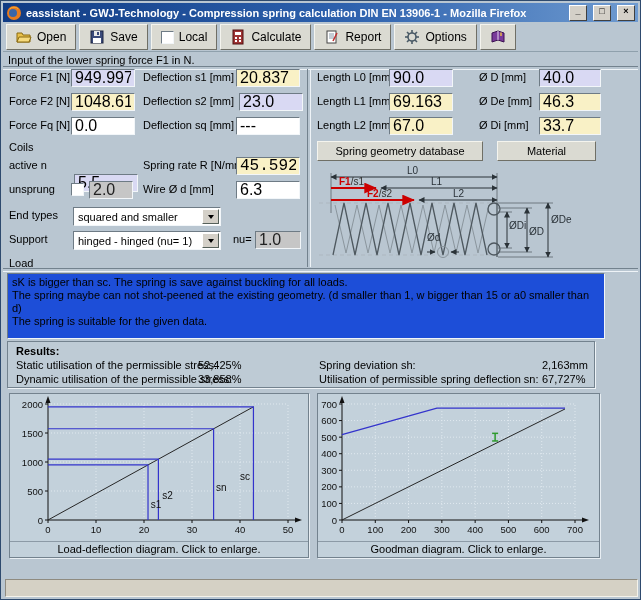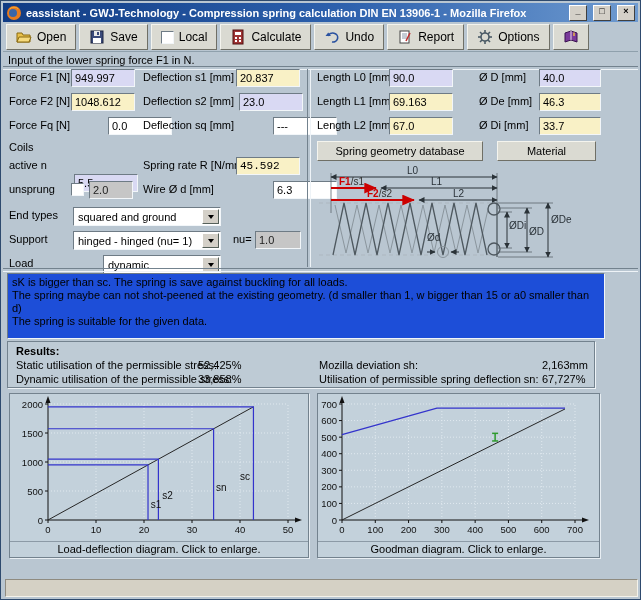--- a/index.html
+++ b/index.html
@@ -13,22 +13,22 @@
   .toolbar{position:absolute;left:2px;top:22px;right:2px;height:28px;display:flex;align-items:center;gap:3px;padding:0 3px;
     border-bottom:1px solid #8fa0ac;}
   .tbtn{display:flex;align-items:center;gap:5px;height:24px;padding:0 9px;background:#dadad2;
     border:1px solid;border-color:#f4f4ee #6f6f66 #6f6f66 #f4f4ee;font-size:12px;white-space:nowrap;}
   .tbtn.disabled{color:#8d99a3;}
   .icon16{width:16px;height:16px;display:block;}
   .hline{position:absolute;left:2px;right:2px;height:2px;border-top:1px solid #73828e;border-bottom:1px solid #eef3f7;}
   .statusline{position:absolute;left:7px;top:53px;white-space:nowrap;}
   .lbl{position:absolute;white-space:nowrap;}
   .inp{position:absolute;height:16px;border:1px solid;border-color:#6e7b85 #f2f6f9 #f2f6f9 #6e7b85;
-    font-family:"Liberation Sans",sans-serif;font-size:11px;padding:0 3px;box-sizing:content-box;}
-  .lav{background:#d9d9f3;} .yel{background:#f9f1c6;} .wht{background:#ffffff;margin-left:37px;} .dis{background:#c6c6c6;color:#222;}
+    font-family:"Liberation Sans",sans-serif;font-size:16px;padding:0 3px;box-sizing:content-box;}
+  .lav{background:#d9d9f3;} .yel{background:#f9f1c6;} .wht{background:#ffffff;} .dis{background:#c6c6c6;color:#222;}
   .combo{position:absolute;height:17px;background:#fff;border:1px solid;border-color:#6e7b85 #f2f6f9 #f2f6f9 #6e7b85;
     display:flex;align-items:center;padding-left:4px;}
   .combo .cval{flex:1;white-space:nowrap;overflow:hidden;}
   .cbtn{width:15px;height:13px;margin:1px;background:#d4d0c8;border:1px solid;border-color:#ffffff #55605a #55605a #ffffff;
     display:flex;align-items:center;justify-content:center;flex:0 0 auto;}
   .tri{width:0;height:0;border:3px solid transparent;border-top:4px solid #000;margin-top:4px;}
   .checkbox{position:absolute;width:11px;height:11px;background:#fff;border:1px solid;border-color:#6e7b85 #f2f6f9 #f2f6f9 #6e7b85;}
   .fbtn{position:absolute;background:#dadad2;border:1px solid;border-color:#f4f4ee #6f6f66 #6f6f66 #f4f4ee;
     display:flex;align-items:center;justify-content:center;white-space:nowrap;}
   .vdiv{position:absolute;width:2px;border-left:1px solid #73828e;border-right:1px solid #eef3f7;}
@@ -99,27 +99,20 @@
           <rect x="5" y="8" width="2" height="2"></rect>
             <rect x="9" y="8" width="2" height="2"></rect>
           <rect x="5" y="11" width="2" height="2"></rect>
             <rect x="9" y="11" width="2" height="2"></rect>
         </g>
       </svg>
       <span>Calculate</span>
     </div>
     <div class="tbtn">
       <svg class="icon16" viewBox="0 0 16 16">
-        <path d="M4,7 A5,4.5 0 1 1 8,13" fill="none" stroke="#2a52a0" stroke-width="1.6"></path>
-        <path d="M1.5,7 L7,7 L4.2,3.5 Z" fill="#2a52a0"></path>
-      </svg>
-      <span>Undo</span>
-    </div>
-    <div class="tbtn">
-      <svg class="icon16" viewBox="0 0 16 16">
         <rect x="3" y="2" width="9" height="12" fill="#ffffff" stroke="#444"></rect>
         <g stroke="#8899aa">
             <line x1="5" y1="5" x2="10" y2="5"></line>
             <line x1="5" y1="7" x2="10" y2="7"></line>
             <line x1="5" y1="9" x2="10" y2="9"></line>
           </g>
         <line x1="13" y1="4" x2="9" y2="12" stroke="#c03030" stroke-width="1.6"></line>
       </svg>
       <span>Report</span>
     </div>
@@ -175,43 +168,37 @@
   <input class="inp yel" style="left: 235px; top: 156px; width: 56px; font-family: Liberation Mono, monospace;" value="45.592">
 
   <div class="lbl" style="left:8px;top:182px">unsprung</div>
   <span class="checkbox" style="left:70px;top:182px"></span>
   <input class="inp dis" style="left: 88px; top: 180px; width: 36px;" value="2.0">
   <div class="lbl" style="left:142px;top:182px">Wire Ø d [mm]</div>
   <input class="inp wht" style="left: 235px; top: 180px; width: 56px;" value="6.3">
 
   <div class="lbl" style="left:8px;top:208px">End types</div>
   <div class="combo" style="left:72px;top:206px;width:142px">
-    <span class="cval">squared and ground</span>
+    <span class="cval">squared and smaller</span>
     <span class="cbtn">
         <span class="tri"></span>
       </span>
   </div>
 
   <div class="lbl" style="left:8px;top:232px">Support</div>
   <div class="combo" style="left:72px;top:230px;width:142px">
     <span class="cval">hinged - hinged (nu= 1)</span>
     <span class="cbtn">
         <span class="tri"></span>
       </span>
   </div>
   <div class="lbl" style="left:232px;top:232px">nu=</div>
   <input class="inp dis" style="left: 254px; top: 230px; width: 38px;" value="1.0">
 
   <div class="lbl" style="left:8px;top:256px">Load</div>
-  <div class="combo" style="left:102px;top:254px;width:112px">
-    <span class="cval">dynamic</span>
-    <span class="cbtn">
-        <span class="tri"></span>
-      </span>
-  </div>
 
   <div class="vdiv" style="left:306px;top:68px;height:198px"></div>
 
   <div class="lbl" style="left:316px;top:70px">Length L0 [mm]</div>
   <input class="inp lav" style="left: 388px; top: 68px; width: 56px;" value="90.0">
   <div class="lbl" style="left:478px;top:70px">Ø D [mm]</div>
   <input class="inp lav" style="left: 538px; top: 68px; width: 54px;" value="40.0">
 
   <div class="lbl" style="left:316px;top:94px">Length L1 [mm]</div>
   <input class="inp yel" style="left: 388px; top: 92px; width: 56px;" value="69.163">
@@ -277,21 +264,21 @@
   <div class="msgbox">
     <div>sK is bigger than sc. The spring is save against buckling for all loads.</div>
     <div>The spring maybe can not shot-peened at the existing geometry. (d smaller than 1, w bigger than 15 or a0 smaller than d)</div>
     <div>The spring is suitable for the given data.</div>
   </div>
 
   <div class="results">
     <div class="lbl" style="left:8px;top:3px;font-weight:bold">Results:</div>
     <div class="lbl" style="left:8px;top:17px">Static utilisation of the permissible stress:</div>
     <div class="lbl" style="left:190px;top:17px">52,425%</div>
-    <div class="lbl" style="left:311px;top:17px">Mozilla deviation sh:</div>
+    <div class="lbl" style="left:311px;top:17px">Spring deviation sh:</div>
     <div class="lbl" style="left:534px;top:17px">2,163mm</div>
     <div class="lbl" style="left:8px;top:31px">Dynamic utilisation of the permissible stress:</div>
     <div class="lbl" style="left:190px;top:31px">33,858%</div>
     <div class="lbl" style="left:311px;top:31px">Utilisation of permissible spring deflection sn:</div>
     <div class="lbl" style="left:534px;top:31px">67,727%</div>
   </div>
 
   <div class="chartpanel" style="left:8px;width:298px;height:163px">
     <svg width="296" height="146">
         <line x1="86" y1="126" x2="86" y2="10" stroke="#e0e9ef" stroke-dasharray="1,2"></line>

